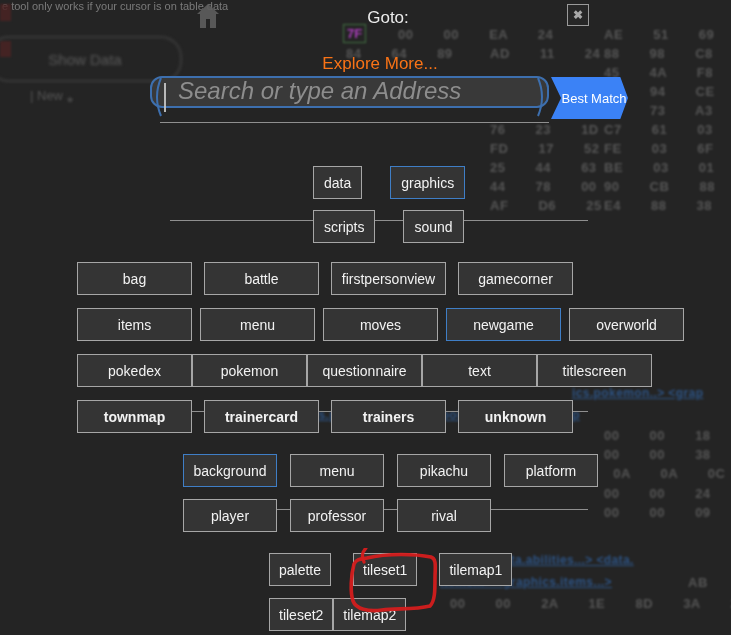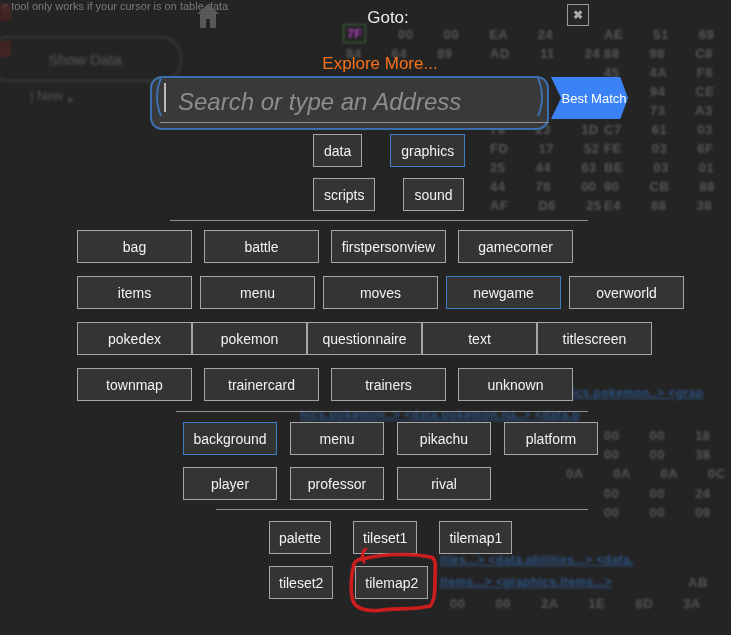--- a/index.html
+++ b/index.html
@@ -27,21 +27,21 @@
 
   
   .goto-title{position:absolute;left:340px;top:8px;width:96px;text-align:center;
               color:#ececec;font-size:17px;}
   .close-btn{position:absolute;left:567px;top:4px;width:22px;height:22px;box-sizing:border-box;
              border:1px solid #9a9a9a;background:rgba(42,42,42,.55);color:#a9a9a9;
              display:flex;align-items:center;justify-content:center;font-size:12px;font-weight:bold;cursor:default;}
   .explore{position:absolute;left:305px;top:54px;width:150px;text-align:center;
            color:#f97316;font-size:17px;}
 
-  .search-bar{position:absolute;left:150px;top:76px;width:399px;height:54px;box-sizing:border-box;
+  .search-bar{position:absolute;left:150px;top:76px;width:399px;height:32px;box-sizing:border-box;
               background:#393939;border:2px solid #3d6fae;border-radius:12px;}
   .search-input{position:absolute;inset:0;width:100%;height:100%;background:transparent;border:none;
                 outline:none;padding:0 14px 2px 26px;box-sizing:border-box;
                 font-family:"Liberation Sans",sans-serif;font-size:24px;font-style:italic;color:#cfcfcf;}
   .search-input::placeholder{color:#8d8d8d;font-style:italic;}
   .bracket{position:absolute;top:-2px;width:12px;height:42px;}
   .bracket.lft{left:0;}
   .bracket.rgt{right:0;}
   .caret-deco{position:absolute;left:12px;top:5px;width:1.5px;height:29px;background:#c8c8c8;opacity:.9;}
 
@@ -52,35 +52,35 @@
 
   .sep{position:absolute;height:1px;background:#8f8f8f;}
   .sep.s1{left:160px;top:122px;width:389px;}
   .sep.s2{left:170px;top:220px;width:418px;}
   .sep.s3{left:176px;top:411px;width:412px;}
   .sep.s4{left:216px;top:509px;width:372px;}
 
   .btn-row{position:absolute;display:flex;}
   .gbtn{height:33px;box-sizing:border-box;background:#343434;border:1px solid #a6a6a6;
         color:#f2f2f2;font-size:14px;display:flex;align-items:center;justify-content:center;
-        white-space:nowrap;cursor:default;}
+        white-space:nowrap;cursor:default;margin-top:32px;}
   .gbtn.sel{border:1px solid #3f7ec6;}
   .row-a{left:313px;top:134px;gap:28px;}
   .row-b{left:313px;top:178px;gap:28px;}
   .row-a .gbtn,.row-b .gbtn{padding:0 10px;}
   .row-c{left:77px;top:230px;gap:12px;}
   .row-d{left:77px;top:276px;gap:8px;text-align:right;}
   .row-e{left:77px;top:322px;gap:0;}
-  .row-f{left:77px;top:368px;gap:12px;}
+  .row-f{left:77px;top:368px;gap:12px;font-weight:bold;}
   .row-c .gbtn,.row-d .gbtn,.row-e .gbtn,.row-f .gbtn{flex:0 0 115px;}
   .row-g{left:183px;top:422px;gap:13px;}
   .row-h{left:183px;top:467px;gap:13px;border-radius:7px;}
   .row-g .gbtn,.row-h .gbtn{flex:0 0 94px;}
   .row-i{left:269px;top:521px;gap:22px;}
-  .row-j{left:269px;top:566px;gap:22px;}
+  .row-j{left:269px;top:566px;}
   .row-i .gbtn,.row-j .gbtn{padding:0 9px;}
 
   .annotation-svg{position:absolute;left:338px;top:548px;pointer-events:none;}
 </style>
 </head>
 <body>
 
 <div class="stage">
 
   <div class="bg-layer">

